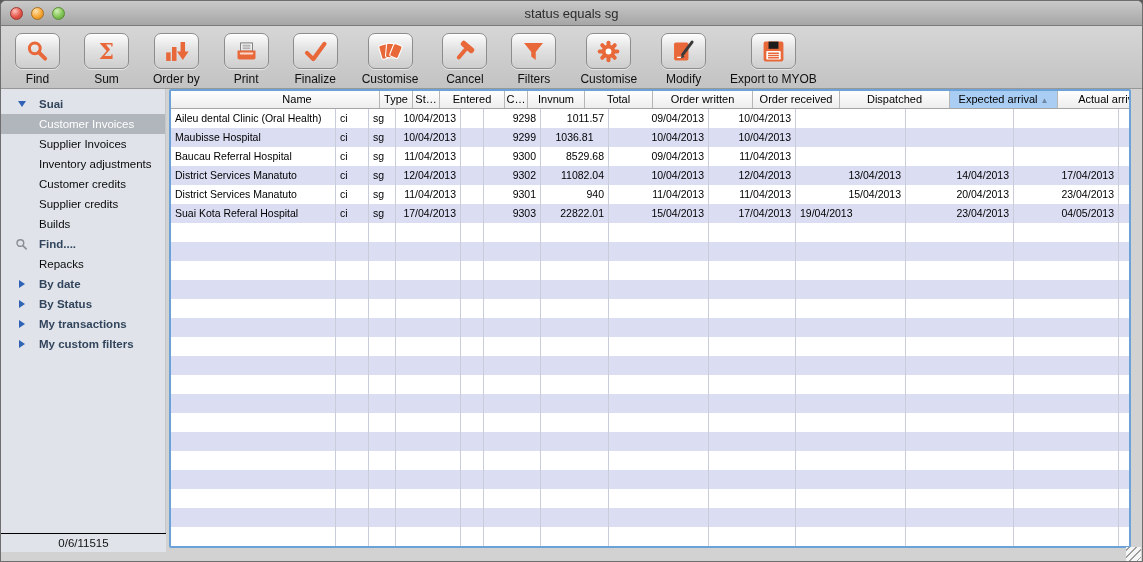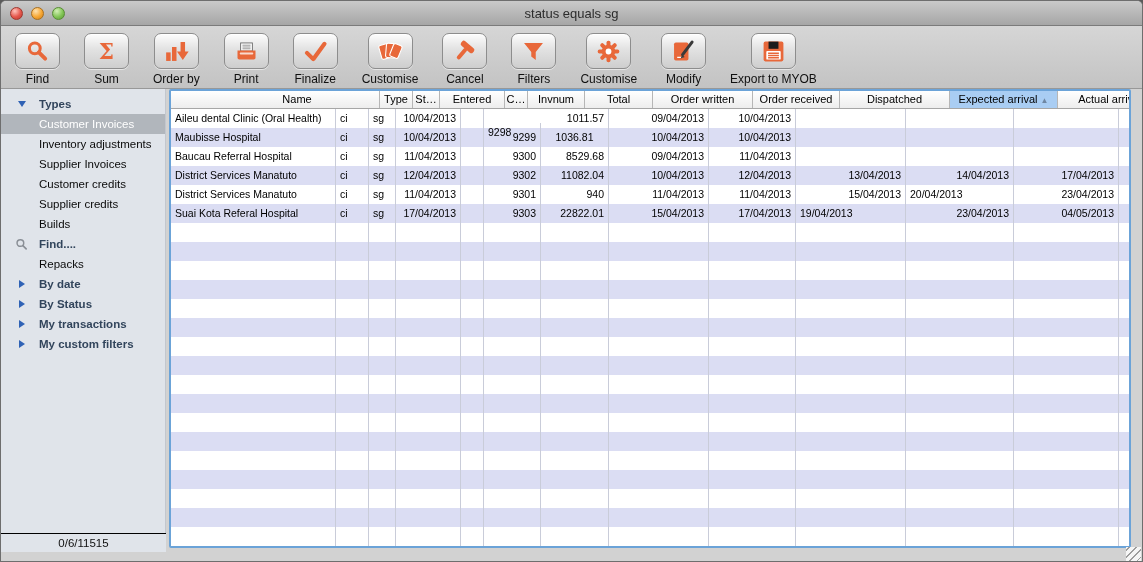--- a/index.html
+++ b/index.html
@@ -220,33 +220,33 @@
       </div>
     </div>
 
   <div class="content">
     <div class="sidebar">
       <div>
           <div class="sb-row head">
             <span class="sb-ic">
               <span class="tri down"></span>
             </span>
-            <span class="sb-lb">Types</span>
+            <span class="sb-lb">Suai</span>
           </div>
           <div class="sb-row plain sel">
             <span class="sb-ic"></span>
             <span class="sb-lb">Customer Invoices</span>
           </div>
           <div class="sb-row plain">
             <span class="sb-ic"></span>
-            <span class="sb-lb">Inventory adjustments</span>
+            <span class="sb-lb">Supplier Invoices</span>
           </div>
           <div class="sb-row plain">
             <span class="sb-ic"></span>
-            <span class="sb-lb">Supplier Invoices</span>
+            <span class="sb-lb">Inventory adjustments</span>
           </div>
           <div class="sb-row plain">
             <span class="sb-ic"></span>
             <span class="sb-lb">Customer credits</span>
           </div>
           <div class="sb-row plain">
             <span class="sb-ic"></span>
             <span class="sb-lb">Supplier credits</span>
           </div>
           <div class="sb-row plain">
@@ -312,21 +312,21 @@
           <div class="hcell" style="width: 105px;"><span>Actual arrival</span></div>
           <div class="hcell filler"></div>
         </div>
       <div class="tbody">
           <div class="trow">
             <div class="tcell" style="width: 165px; text-align: left;">Aileu dental Clinic (Oral Health)</div>
             <div class="tcell" style="width: 33px; text-align: left;">ci</div>
             <div class="tcell" style="width: 27px; text-align: left;">sg</div>
             <div class="tcell" style="width: 65px; text-align: right;">10/04/2013</div>
             <div class="tcell" style="width: 23px; text-align: left;"></div>
-            <div class="tcell" style="width: 57px;  margin-top: 14px;">9298</div>
+            <div class="tcell" style="width: 57px; text-align: right;">9298</div>
             <div class="tcell" style="width: 68px; text-align: right;">1011.57</div>
             <div class="tcell" style="width: 100px; text-align: right;">09/04/2013</div>
             <div class="tcell" style="width: 87px; text-align: right;">10/04/2013</div>
             <div class="tcell" style="width: 110px; text-align: right;"></div>
             <div class="tcell" style="width: 108px; text-align: right;"></div>
             <div class="tcell" style="width: 105px; text-align: right;"></div>
             <div class="tcell filler"></div>
           </div>
           <div class="trow">
             <div class="tcell" style="width: 165px; text-align: left;">Maubisse Hospital</div>
@@ -377,21 +377,21 @@
             <div class="tcell" style="width: 165px; text-align: left;">District Services Manatuto</div>
             <div class="tcell" style="width: 33px; text-align: left;">ci</div>
             <div class="tcell" style="width: 27px; text-align: left;">sg</div>
             <div class="tcell" style="width: 65px; text-align: right;">11/04/2013</div>
             <div class="tcell" style="width: 23px; text-align: left;"></div>
             <div class="tcell" style="width: 57px; text-align: right;">9301</div>
             <div class="tcell" style="width: 68px; text-align: right;">940</div>
             <div class="tcell" style="width: 100px; text-align: right;">11/04/2013</div>
             <div class="tcell" style="width: 87px; text-align: right;">11/04/2013</div>
             <div class="tcell" style="width: 110px; text-align: right;">15/04/2013</div>
-            <div class="tcell" style="width: 108px; text-align: left;">20/04/2013</div>
+            <div class="tcell" style="width: 108px; text-align: right;">20/04/2013</div>
             <div class="tcell" style="width: 105px; text-align: right;">23/04/2013</div>
             <div class="tcell filler"></div>
           </div>
           <div class="trow">
             <div class="tcell" style="width: 165px; text-align: left;">Suai Kota Referal Hospital</div>
             <div class="tcell" style="width: 33px; text-align: left;">ci</div>
             <div class="tcell" style="width: 27px; text-align: left;">sg</div>
             <div class="tcell" style="width: 65px; text-align: right;">17/04/2013</div>
             <div class="tcell" style="width: 23px; text-align: left;"></div>
             <div class="tcell" style="width: 57px; text-align: right;">9303</div>

